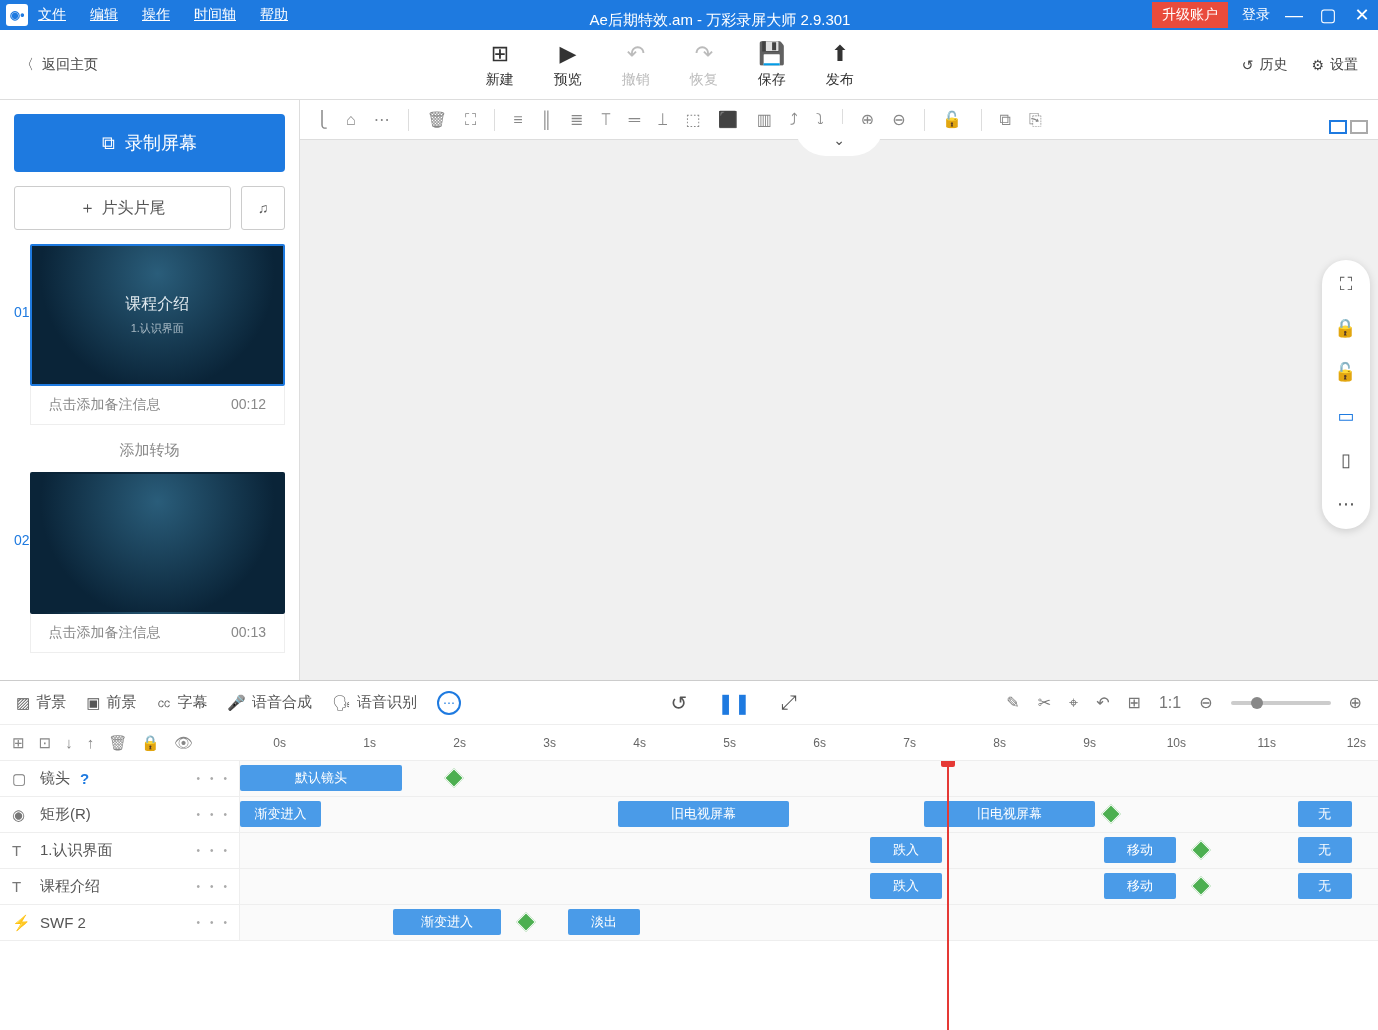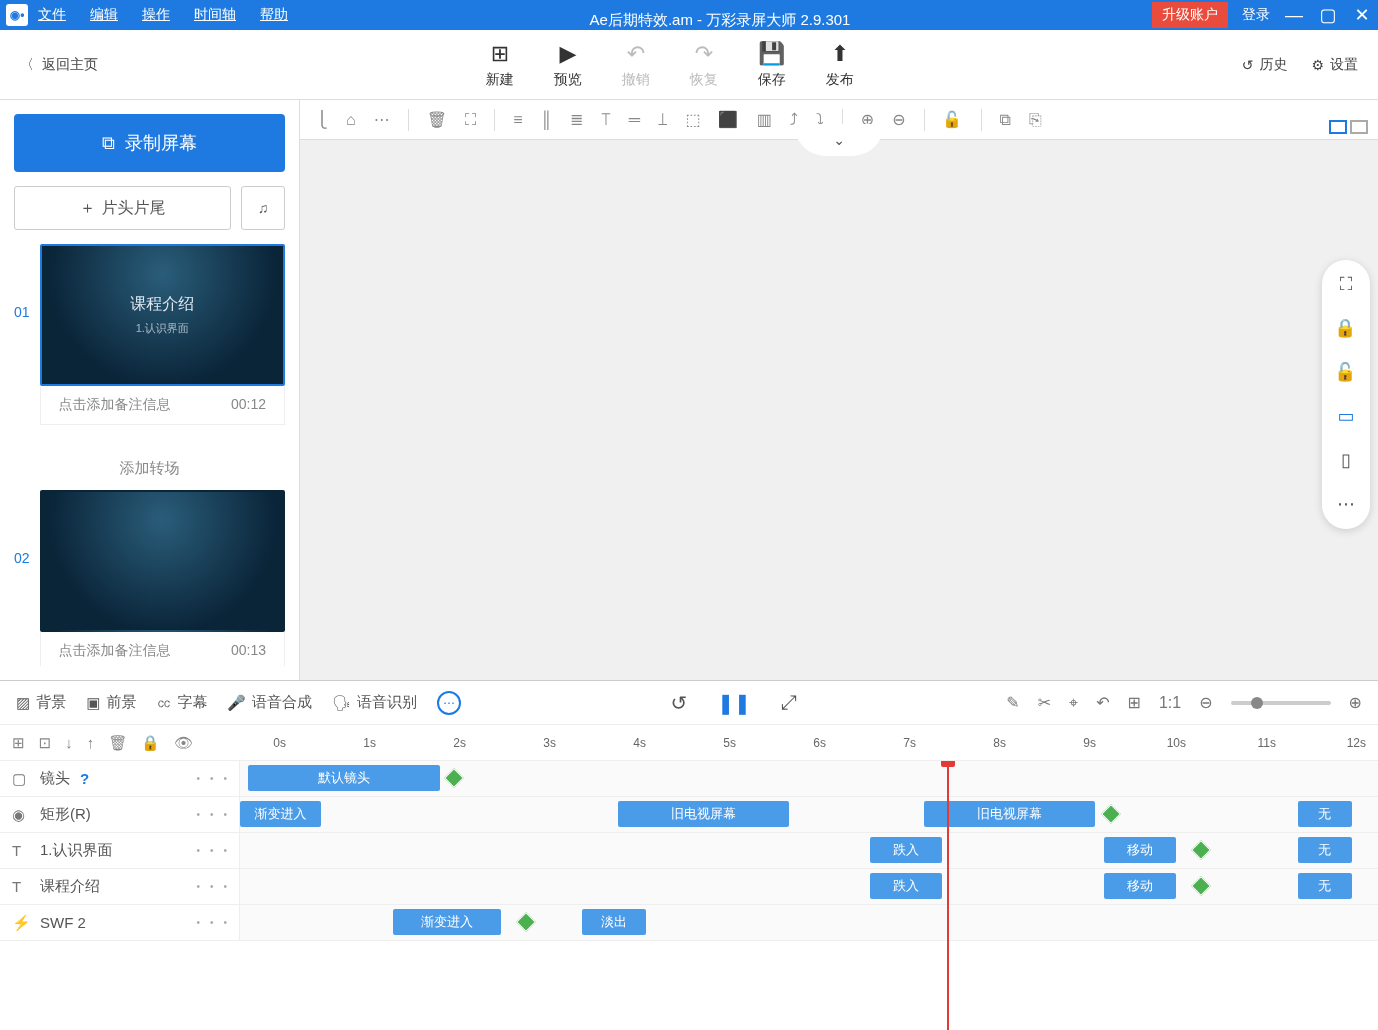--- a/index.html
+++ b/index.html
@@ -28,21 +28,21 @@
 .iconstrip { height:40px; background:#fff; border-bottom:1px solid #ddd; display:flex; align-items:center; gap:18px; padding:0 16px; color:#888; margin-left:300px; }
 .iconstrip .sep { width:1px; height:22px; background:#ddd; }
 .iconstrip span { font-size:16px; }
 .sidebar { width:300px; background:#fff; border-right:1px solid #ddd; padding:14px; display:flex; flex-direction:column; position:absolute; top:100px; left:0; bottom:350px; }
 .recbtn { background:#1e7ae0; color:#fff; height:58px; border-radius:4px; display:flex; align-items:center; justify-content:center; gap:10px; font-size:18px; margin-bottom:14px; }
 .rowbtns { display:flex; gap:10px; margin-bottom:14px; }
 .addbtn { flex:1; height:44px; border:1px solid #ccc; border-radius:3px; display:flex; align-items:center; justify-content:center; gap:6px; color:#555; font-size:16px; }
 .musbtn { width:44px; height:44px; border:1px solid #ccc; border-radius:3px; display:flex; align-items:center; justify-content:center; color:#555; }
 
 .slidelist { flex:1; overflow:auto; }
-.slidewrap { display:flex; align-items:flex-start; gap:10px; margin-bottom:22px; }
+.slidewrap { display:flex; align-items:flex-start; margin-bottom:4px; }
 .slidenum { color:#1e7ae0; font-size:14px; padding-top:60px; }
 .slidecard { flex:1; }
 .slidecard .thumb { width:100%; height:142px; background:radial-gradient(circle at 50% 20%, #2a5d7a 0%, #0a2438 70%); border:2px solid transparent; border-radius:2px; position:relative; color:#dfe8ee; font-size:14px; display:flex; flex-direction:column; align-items:center; justify-content:center; gap:6px; }
 .slidecard .thumb.sel { border-color:#1e7ae0; }
 .slidecard .thumb .t1 { font-size:16px; }
 .slidecard .thumb .t2 { font-size:11px; opacity:.7; }
 .slidecard .meta { display:flex; justify-content:space-between; padding:10px 18px; color:#888; font-size:14px; border:1px solid #eee; border-top:none; }
 .transition { text-align:center; color:#888; padding:12px 0; font-size:15px; }
 .timecode { text-align:center; color:#444; padding-top:10px; font-size:15px; }
 
@@ -339,21 +339,21 @@
       <span class="tic">▢</span>
       <span>镜头</span>
       <span style="color:#1e7ae0;font-weight:bold">?</span>
       <span class="dots">
             <span>•</span>
             <span>•</span>
             <span>•</span>
           </span>
     </div>
     <div class="lane">
-          <div class="clip" style="left:8px;width:192px">默认镜头</div>
+          <div class="clip" style="left:0px;width:162px">默认镜头</div>
           <div class="kf" style="left:206.99999999999997px"></div>
         </div>
       </div>
       <div class="track">
     <div class="label">
       <span class="tic">◉</span>
       <span>矩形(R)</span>
 
       <span class="dots">
             <span>•</span>
@@ -411,18 +411,18 @@
       <span>SWF 2</span>
 
       <span class="dots">
             <span>•</span>
             <span>•</span>
             <span>•</span>
           </span>
     </div>
     <div class="lane">
           <div class="clip" style="left:153px;width:108px">渐变进入</div>
-          <div class="clip" style="left:342px;width:64px">淡出</div>
+          <div class="clip" style="left:328px;width:72px">淡出</div>
           <div class="kf" style="left:279px"></div>
         </div>
       </div>
     </div>
 </div>
 
 </body></html>

